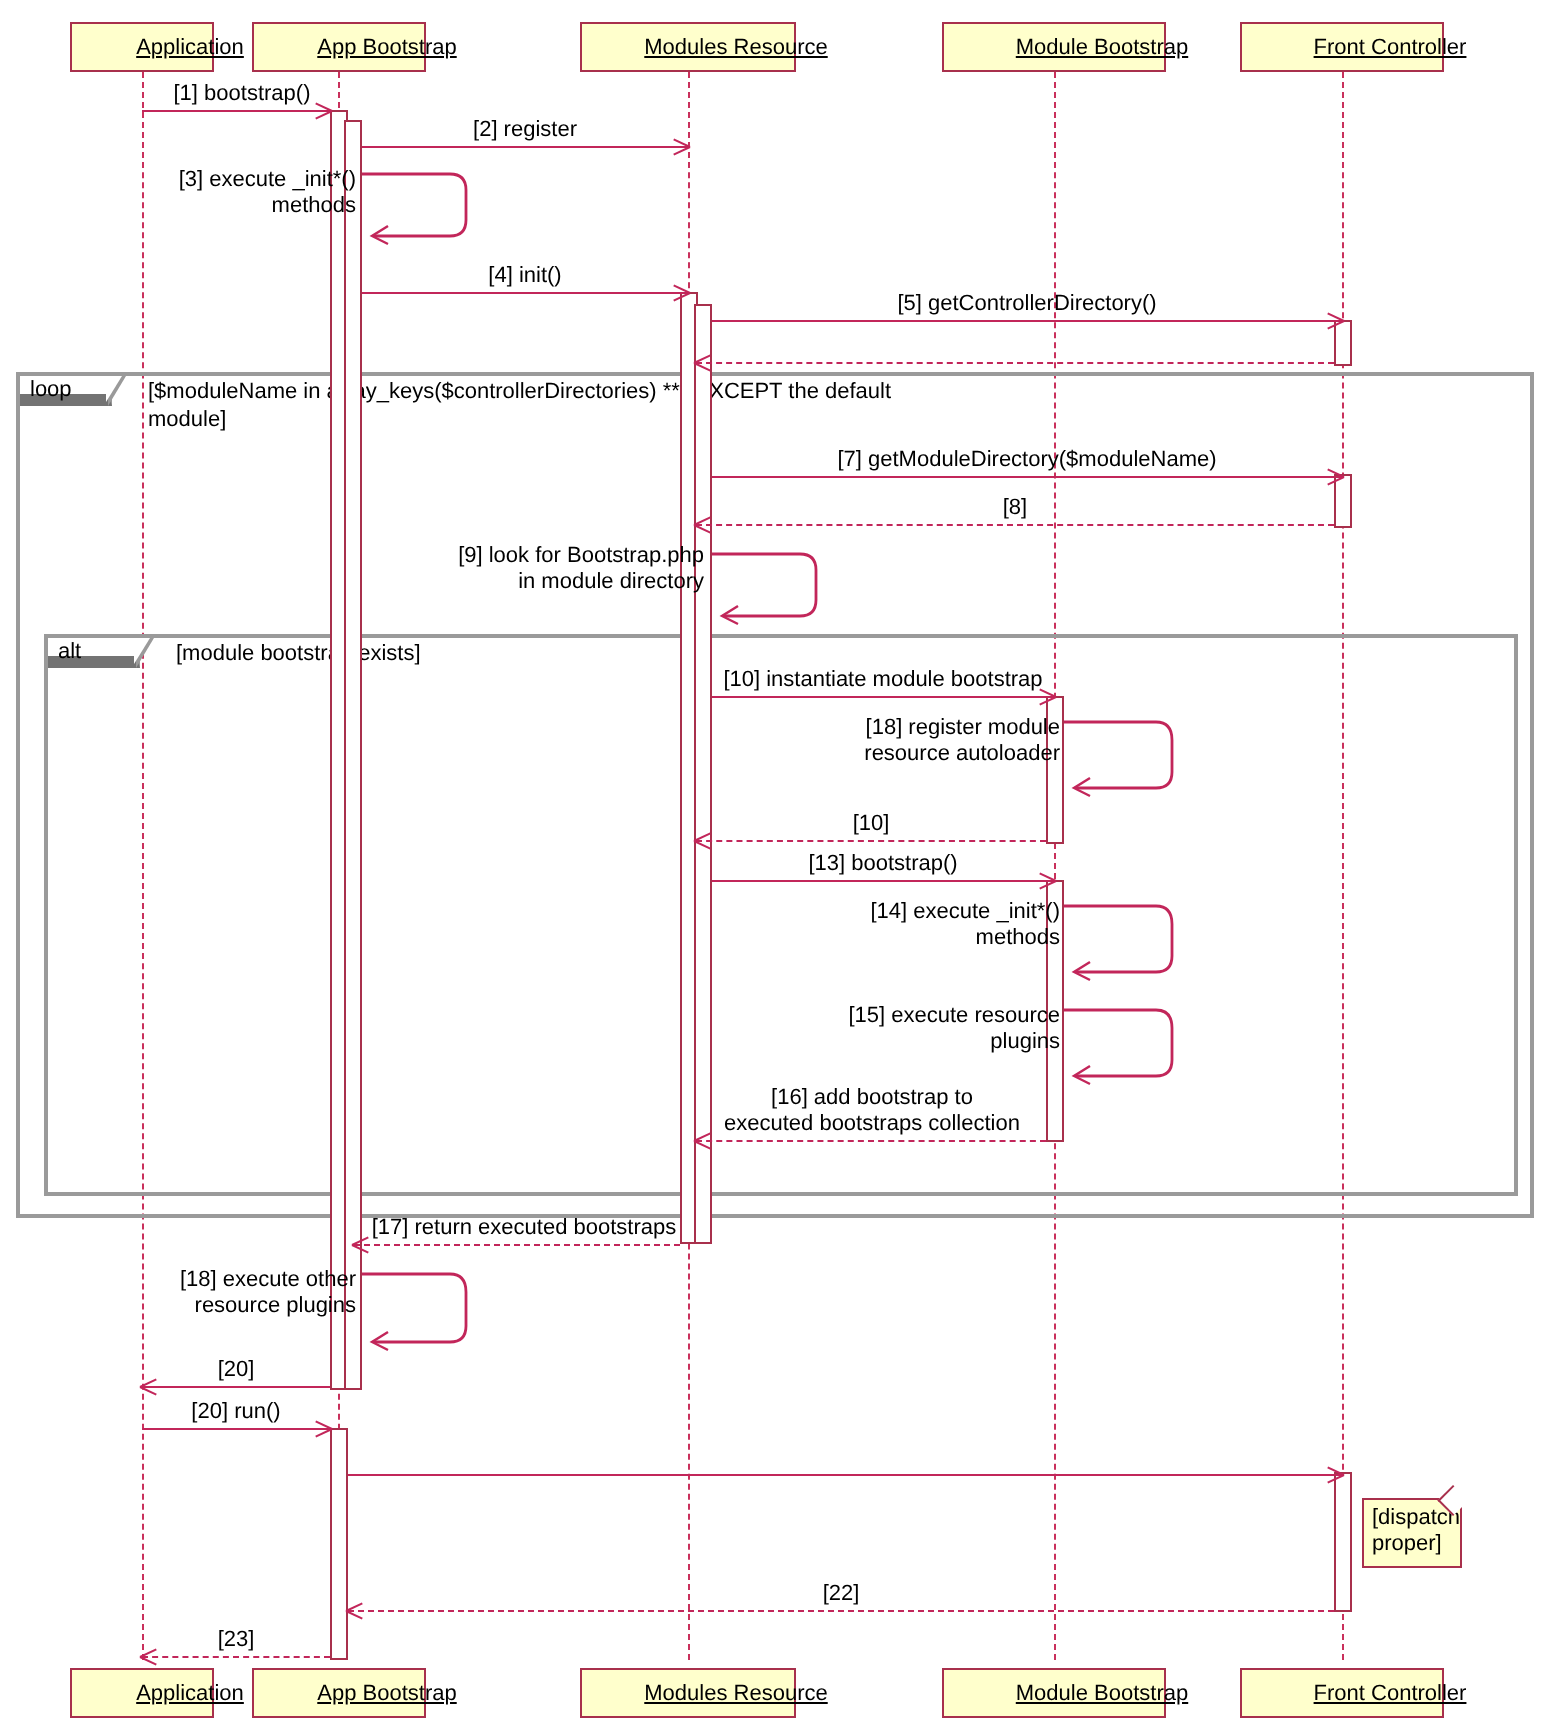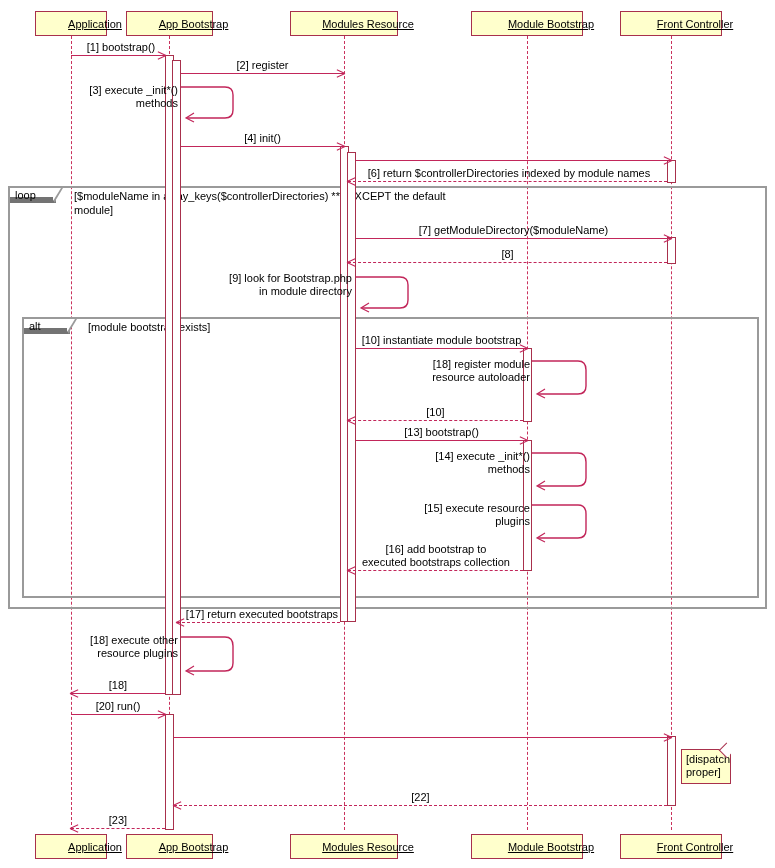--- a/index.html
+++ b/index.html
@@ -201,26 +201,26 @@
   <div class="msg right" style="left:181px; top:146px; width:163px;">
     <div class="line"></div>
       <div class="head open"></div>
   </div>
   <div class="msg-label" style="left:181px; top:132px; width:163px;">[4] init()</div>
 
   <div class="msg right" style="left:356px; top:160px; width:315px;">
     <div class="line"></div>
       <div class="head open"></div>
   </div>
+  <div class="msg-label" style="left:356px; top:146px; width:315px;">[5] getControllerDirectory()</div>
 
   <div class="msg left dashed" style="left:348px; top:181px; width:319px;">
     <div class="line"></div>
       <div class="head open"></div>
   </div>
-  <div class="msg-label" style="left:348px; top:167px; width:322px;">[6] return $controllerDirectories indexed by module names</div>
 
   <div class="msg right" style="left:356px; top:238px; width:315px;">
     <div class="line"></div>
       <div class="head open"></div>
   </div>
   <div class="msg-label" style="left:356px; top:224px; width:315px;">[7] getModuleDirectory($moduleName)</div>
 
   <div class="msg left dashed" style="left:348px; top:262px; width:319px;">
     <div class="line"></div>
       <div class="head open"></div>
@@ -300,21 +300,21 @@
       <path d="M13,30 L5,35 L13,39" fill="none" stroke="#c2265a" stroke-width="1.2"></path>
     </svg>
   </div>
   <div class="msg-label ralign" style="left:52px; top:634px; width:126px;">[18] execute other
 resource plugins</div>
 
   <div class="msg left" style="left:71px; top:693px; width:94px;">
     <div class="line"></div>
       <div class="head open"></div>
   </div>
-  <div class="msg-label" style="left:71px; top:679px; width:94px;">[18]</div>
+  <div class="msg-label" style="left:71px; top:679px; width:94px;">[20]</div>
 
   <div class="msg right" style="left:71px; top:714px; width:94px;">
     <div class="line"></div>
       <div class="head open"></div>
   </div>
   <div class="msg-label" style="left:71px; top:700px; width:94px;">[20] run()</div>
 
   <div class="msg right" style="left:174px; top:737px; width:497px;">
     <div class="line"></div>
       <div class="head open"></div>

